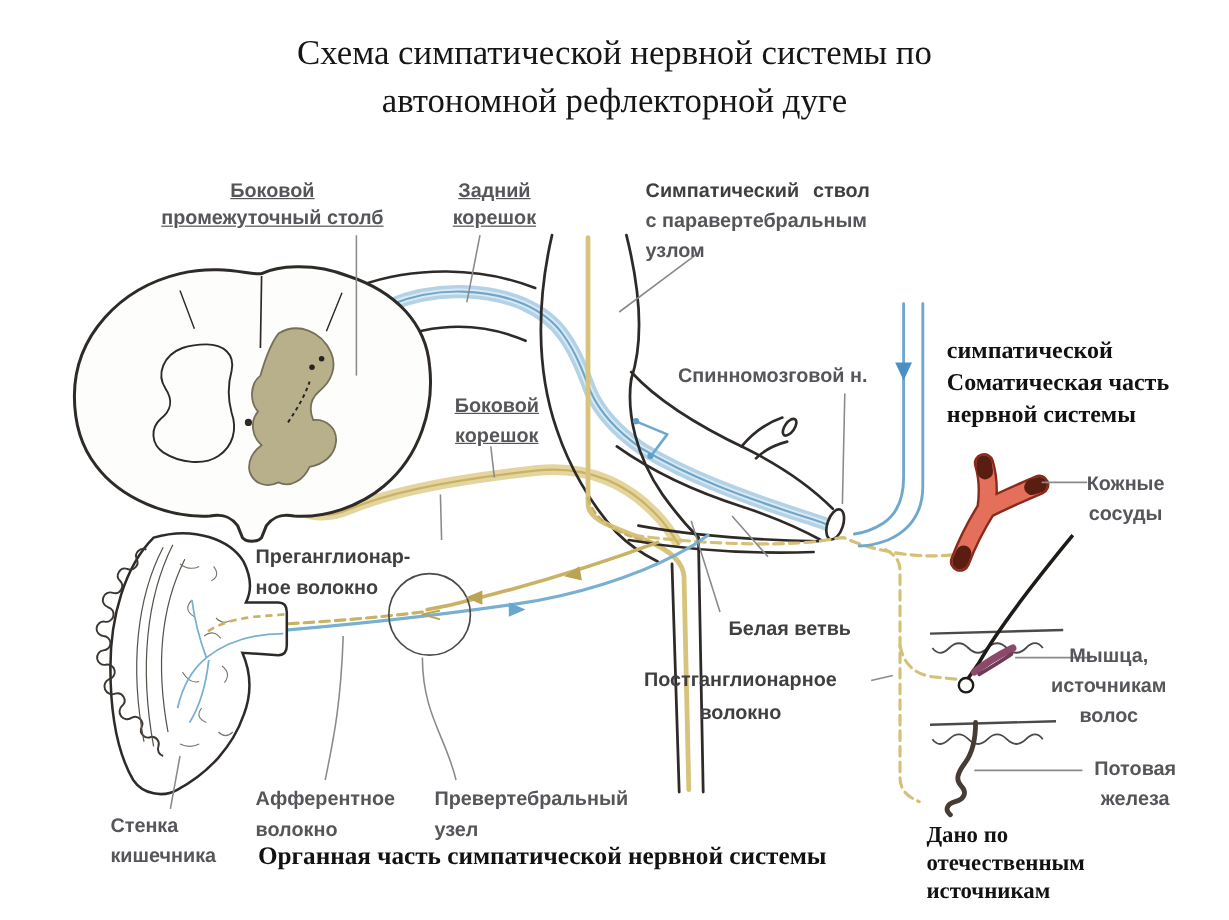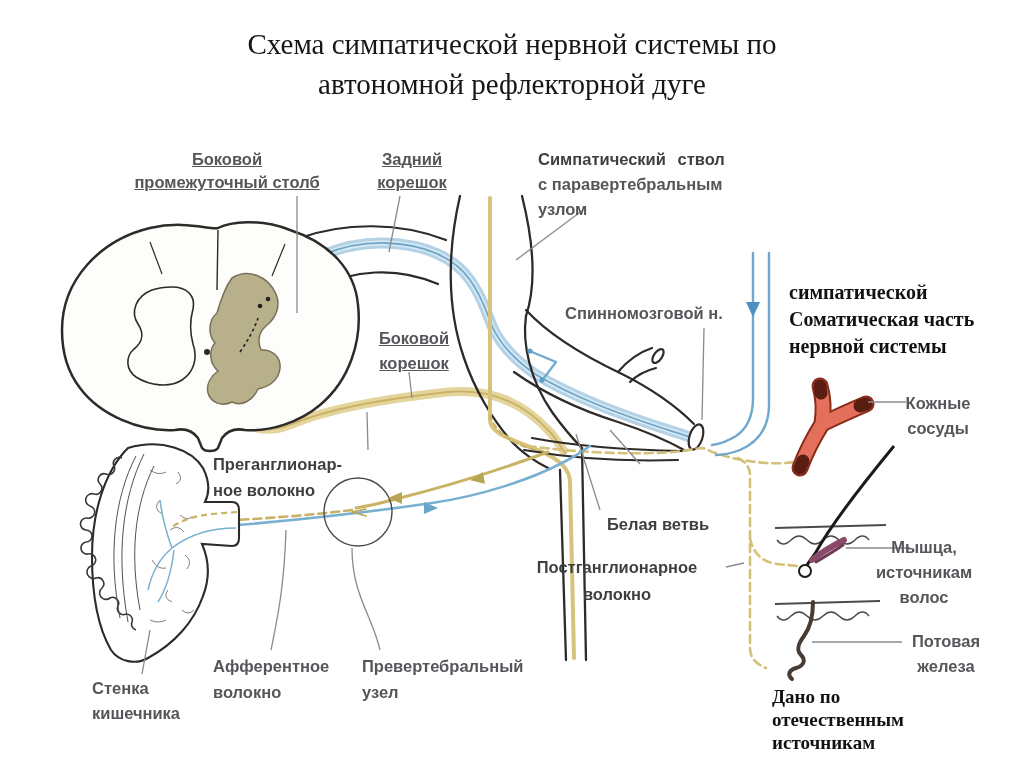--- a/index.html
+++ b/index.html
@@ -240,20 +240,21 @@
     <div>Потовая</div>
     <div>железа</div>
   </div>
 
   <div class="serif" style="left:789px;top:279px">
     <div>симпатической</div>
     <div>Соматическая часть</div>
     <div>нервной системы</div>
   </div>
 
+  <div class="serif" style="left:215px;top:700px;font-size:21px">Органная часть симпатической нервной системы</div>
 
   <div class="serif" style="left:772px;top:685px;font-size:19px;line-height:23px">
     <div>Дано по</div>
     <div>отечественным</div>
     <div>источникам</div>
   </div>
 
 </div>
 
 </body></html>

